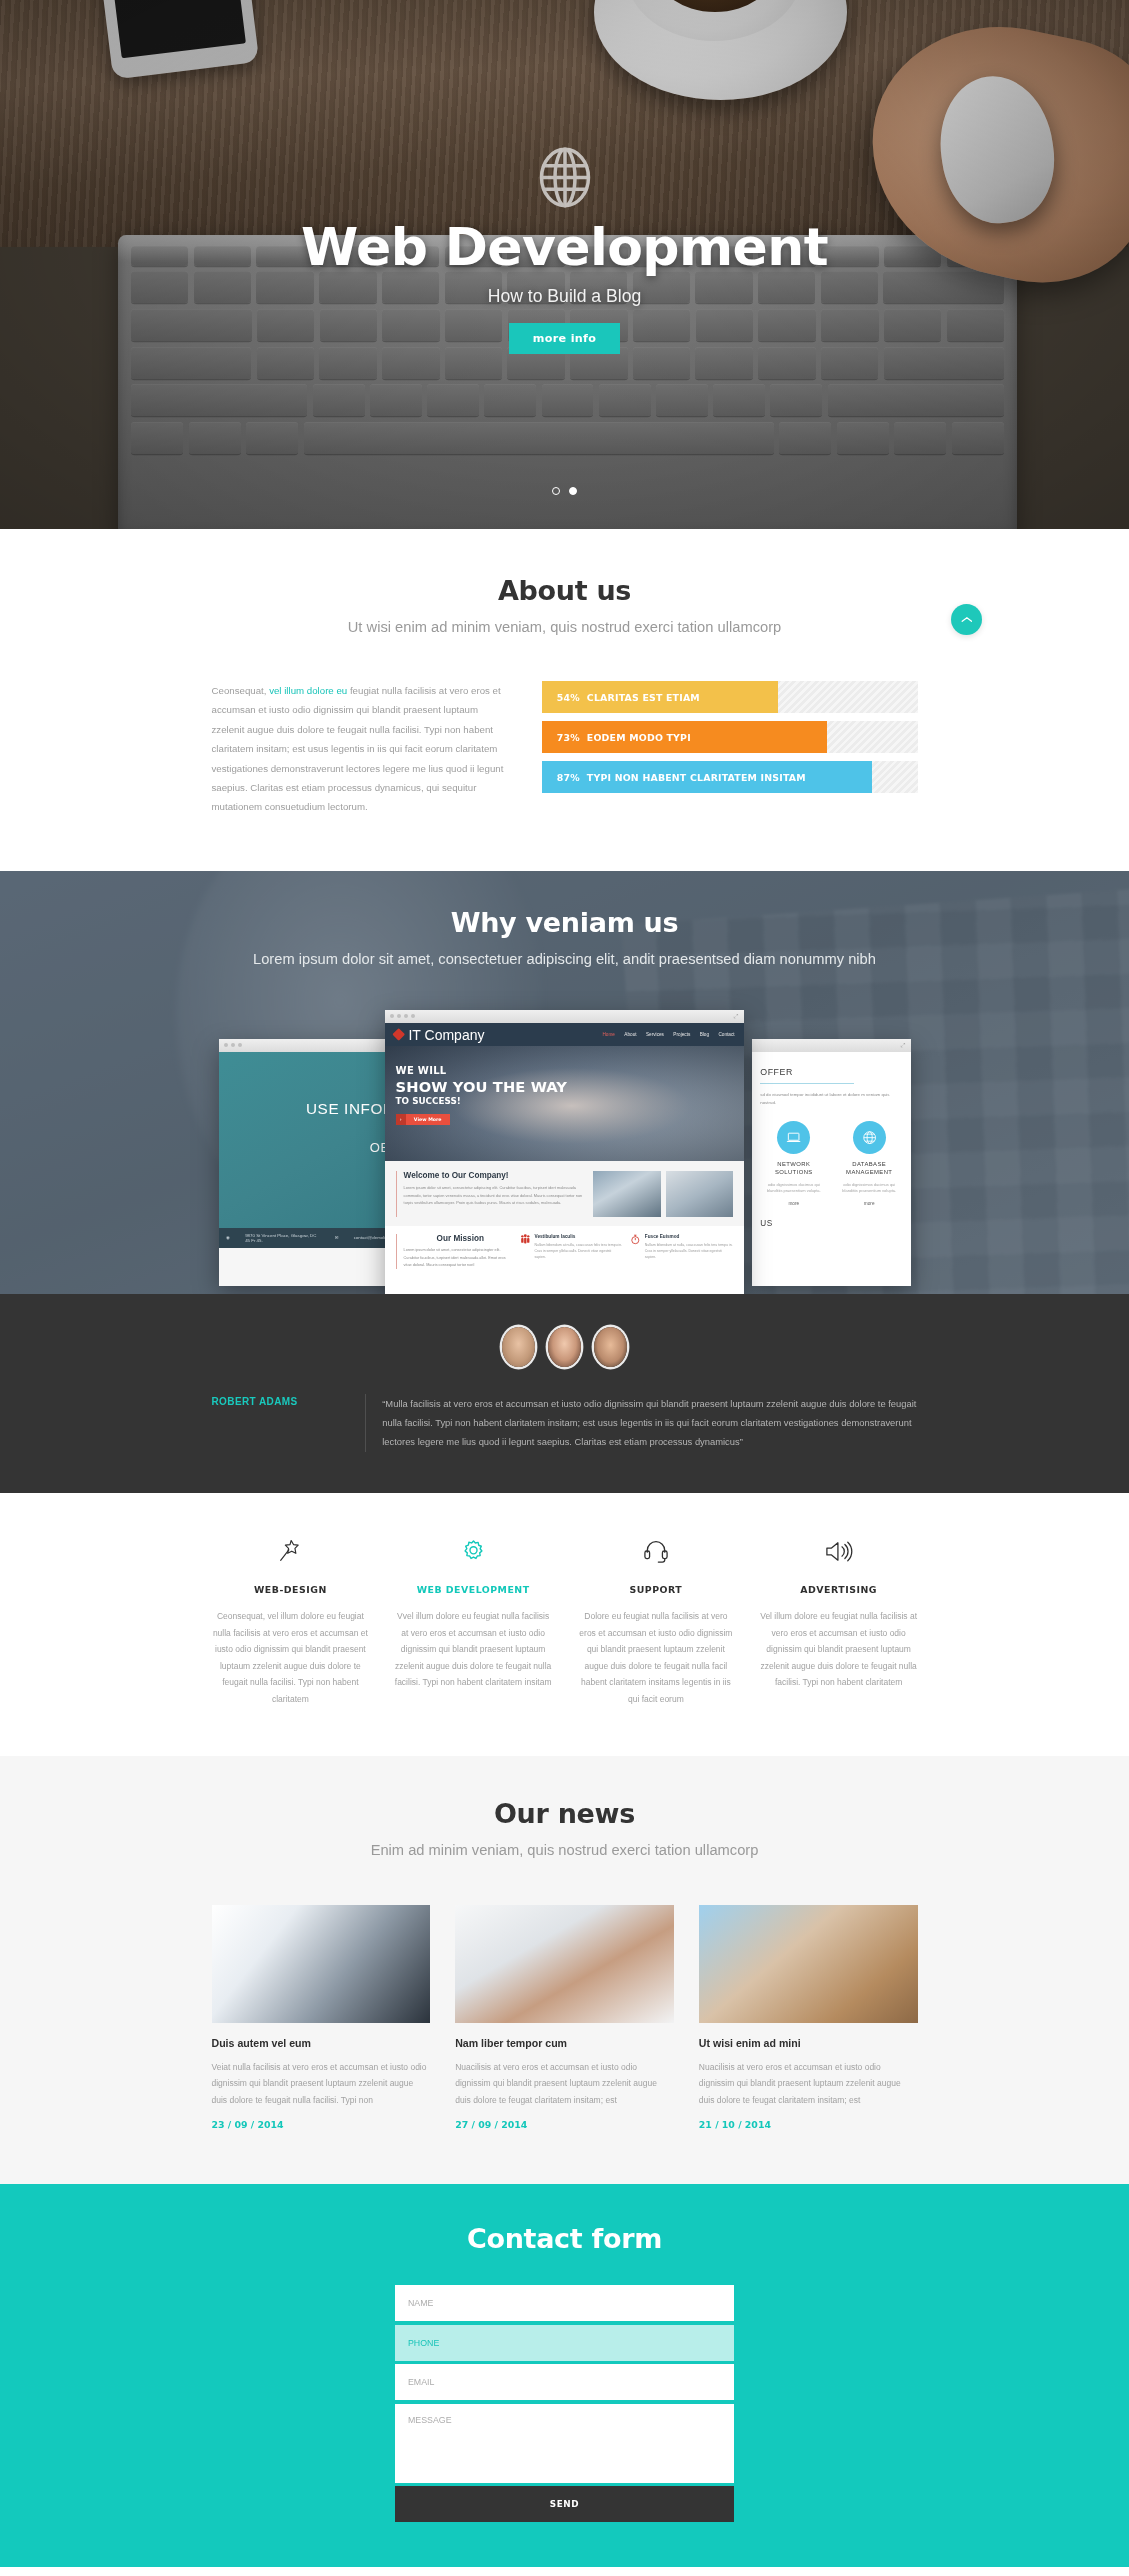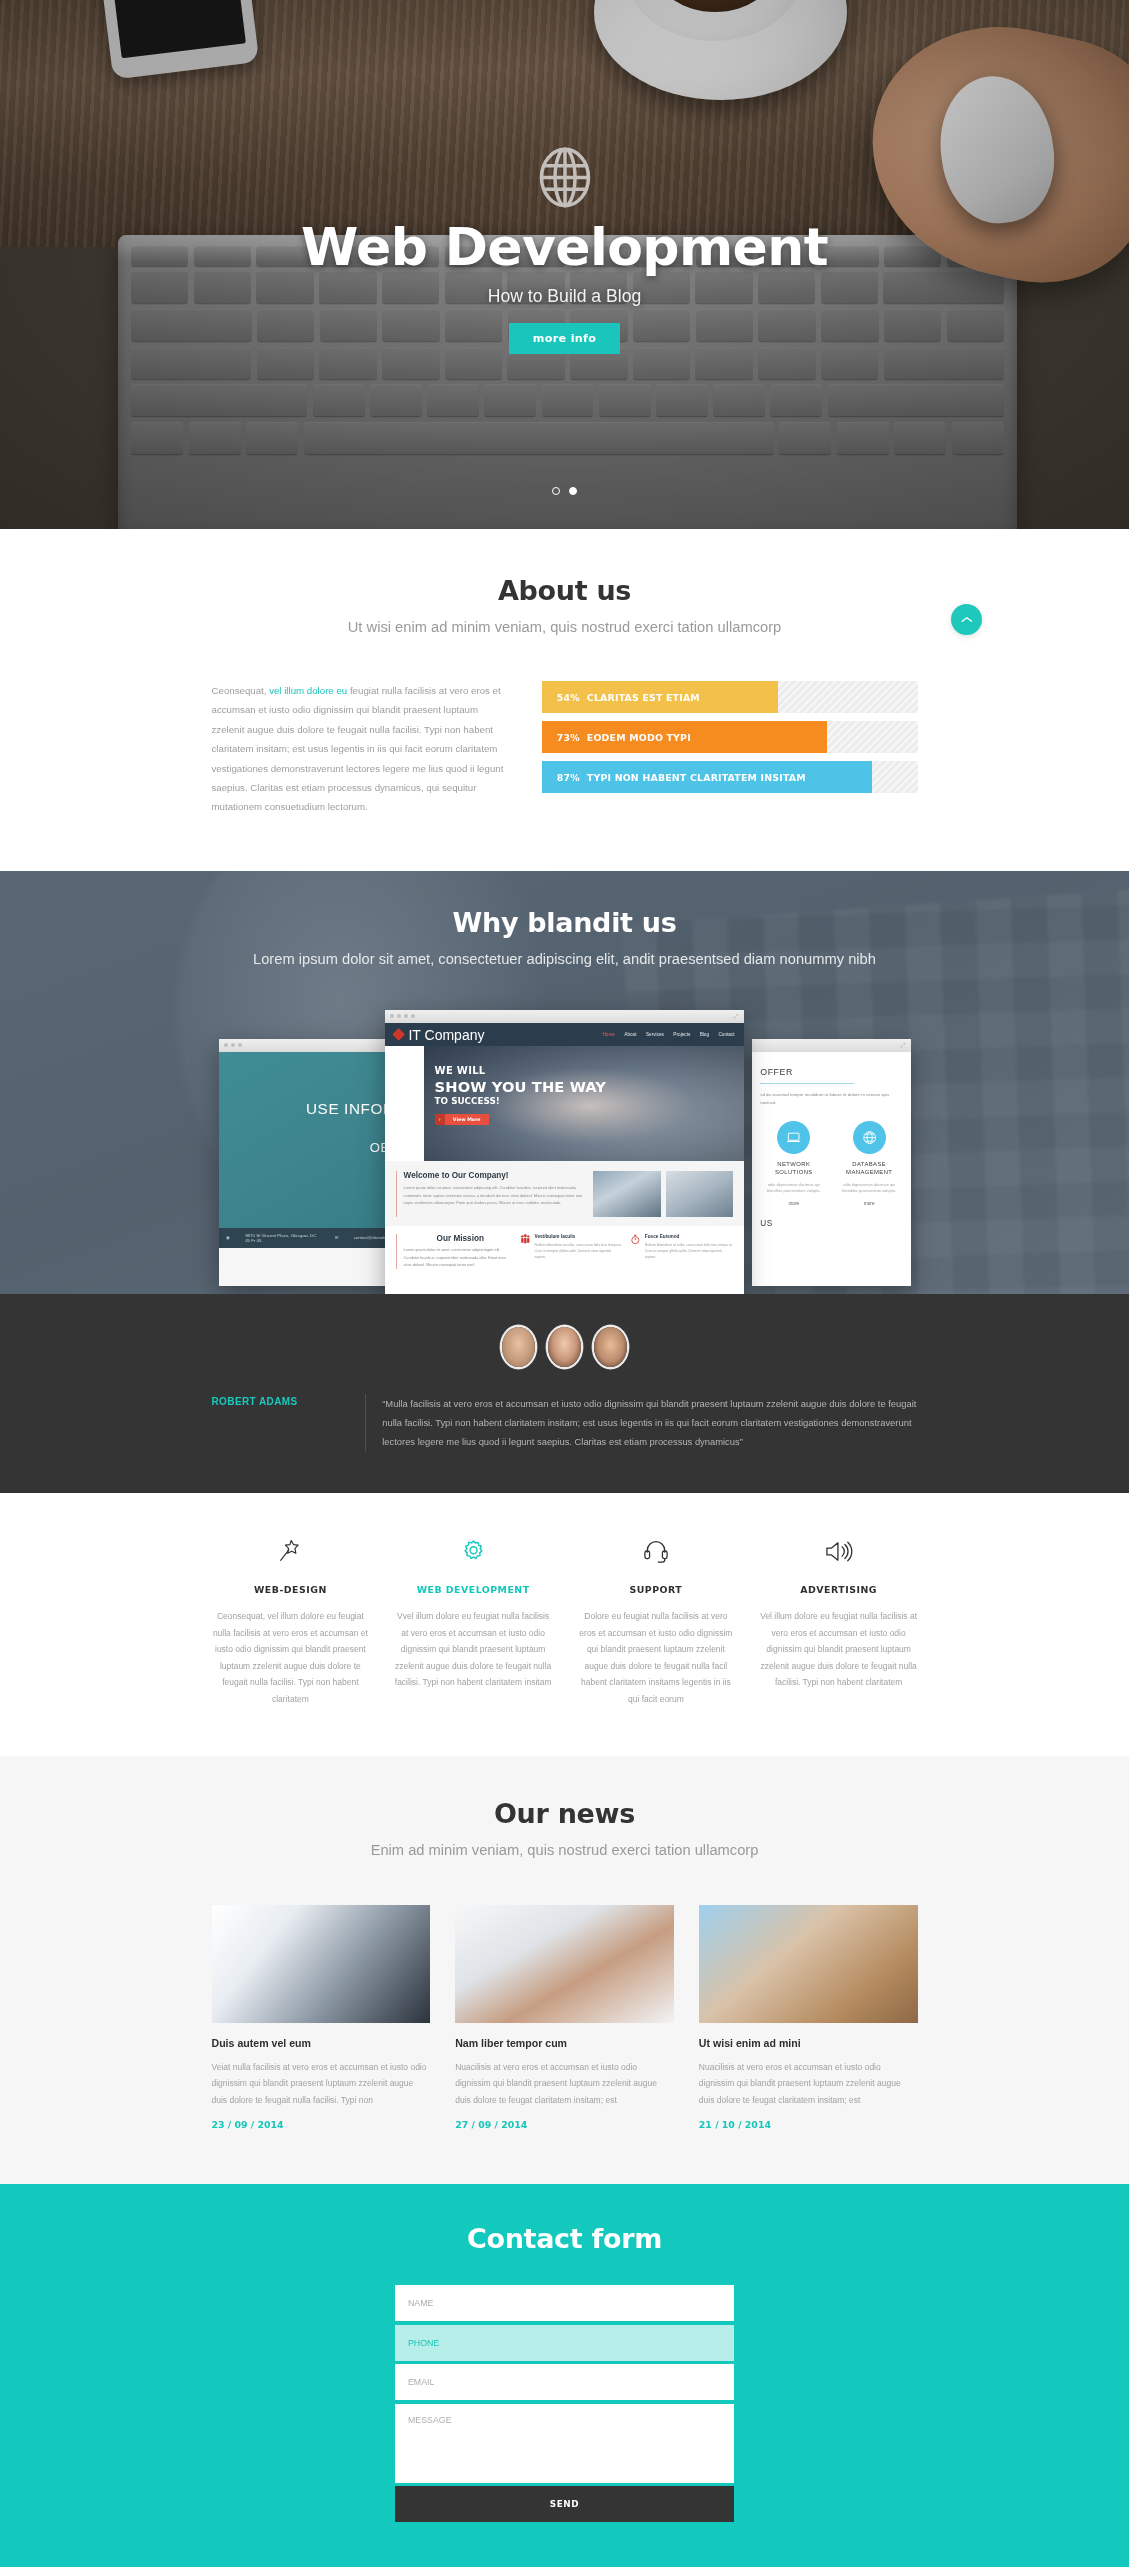--- a/index.html
+++ b/index.html
@@ -227,21 +227,21 @@
   .sr-ct { margin-top: 7px; font-size: 5.9px; color:#3b3b3b; letter-spacing:0.4px; line-height:1.35; }
   .sr-cd { margin-top: 4.7px; font-size: 4px; color:#a6a6a6; line-height:1.7; }
   .sr-more { margin-top: 5.9px; font-size: 4.7px; color:#5c5c5c; }
   .sr-us { margin-top: 13px; font-size: 8.2px; color:#3a3a3a; letter-spacing:0.6px; }
 
   .sc-nav { height: 23.5px; background:#2b3c4d; display:flex; align-items:center; padding: 0 9.4px; justify-content: space-between; }
   .sc-logo { display:flex; align-items:center; gap:4.7px; color:#fff; font-size:14px; }
   .sc-diamond { width:9.4px; height:9.4px; background:#d0372b; transform: rotate(45deg); border-radius:1.2px;}
   .sc-menu { display:flex; gap: 9.4px; color:#e6e6e6; font-size:4.7px; }
   .sc-menu .on { color:#e2605a; }
-  .sc-hero { height: 115px; position:relative; background: linear-gradient(145deg,#3b4a5c 0%, #596a7c 45%, #8d9aa6 100%); overflow:hidden;margin-left:39px; }
+  .sc-hero { height: 115px; position:relative; background: linear-gradient(145deg,#3b4a5c 0%, #596a7c 45%, #8d9aa6 100%); overflow:hidden; }
   .sc-hero:before{
     content:""; position:absolute; inset:0;
     background: radial-gradient(ellipse at 52% 52%, rgba(228,214,205,.78) 0%, rgba(150,150,160,.15) 45%, rgba(40,50,62,.55) 100%);
   }
   .sc-hero-txt { position:absolute; left: 10.6px; top: 19px; color:#fff; font-family:"DejaVu Sans",sans-serif; }
   .sc-h1{ font-size: 10px; font-weight: 700; letter-spacing:0.3px; }
   .sc-h2{ font-size: 14.7px; font-weight: 700; letter-spacing:0.1px; margin-top:1.2px; }
   .sc-h3{ font-size: 8.8px; font-weight: 700; margin-top:1.2px; }
   .sc-btn { margin-top: 8.2px; display:inline-flex; align-items:center; background:#e94f3e; }
   .sc-btn .arrow{ background:#c0392b; color:#fff; padding: 2.9px 4.1px; font-size:4.7px;}
@@ -489,21 +489,21 @@
       </span>
     </div>
   </section>
 
   <section class="sec why">
     <div class="why-bg-hand"></div>
     <div class="why-bg-kb"></div>
     <div class="why-tint"></div>
 
     <div class="why-inner container">
-      <h2 class="sec-title">Why blandit us</h2>
+      <h2 class="sec-title">Why veniam us</h2>
       <p class="sec-sub">Lorem ipsum dolor sit amet, consectetuer adipiscing elit, andit praesentsed diam nonummy nibh</p>
     </div>
 
     <div class="shots">
 
       <div class="shot shot-left">
         <div class="shot-bar">
           <span class="tl-dot"></span>
           <span class="tl-dot"></span>
           <span class="tl-dot"></span>

